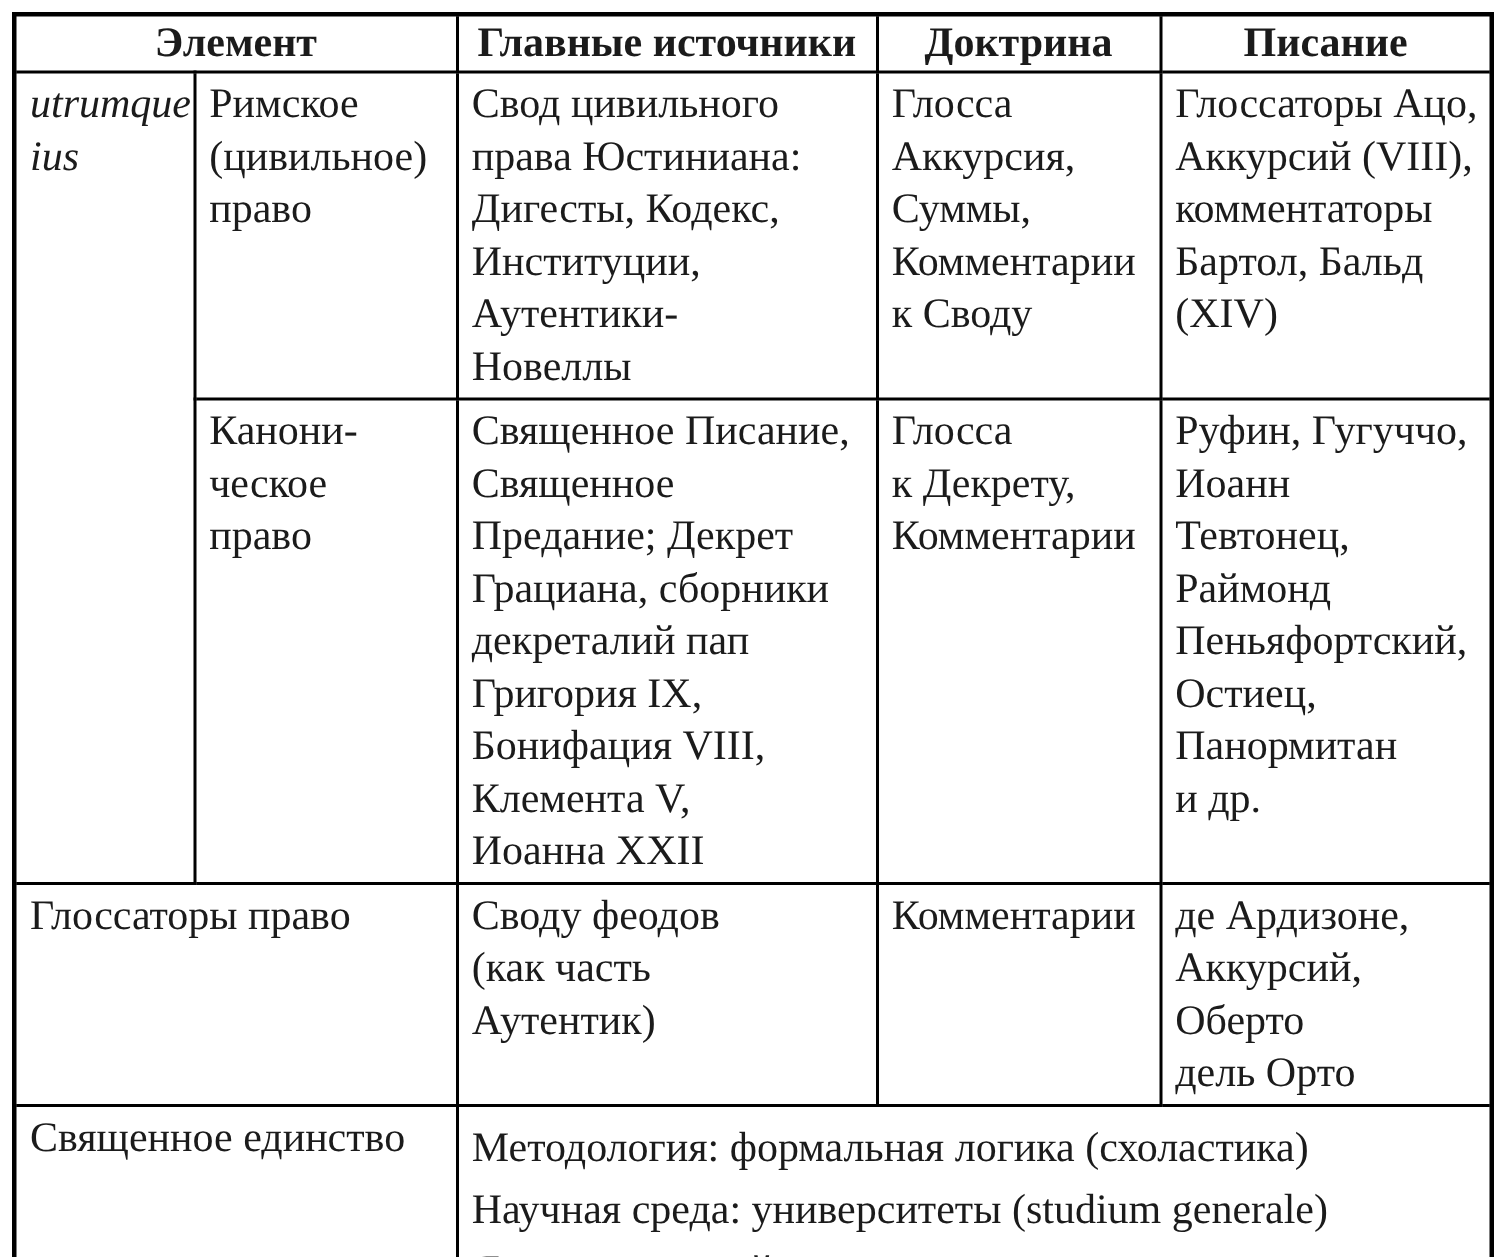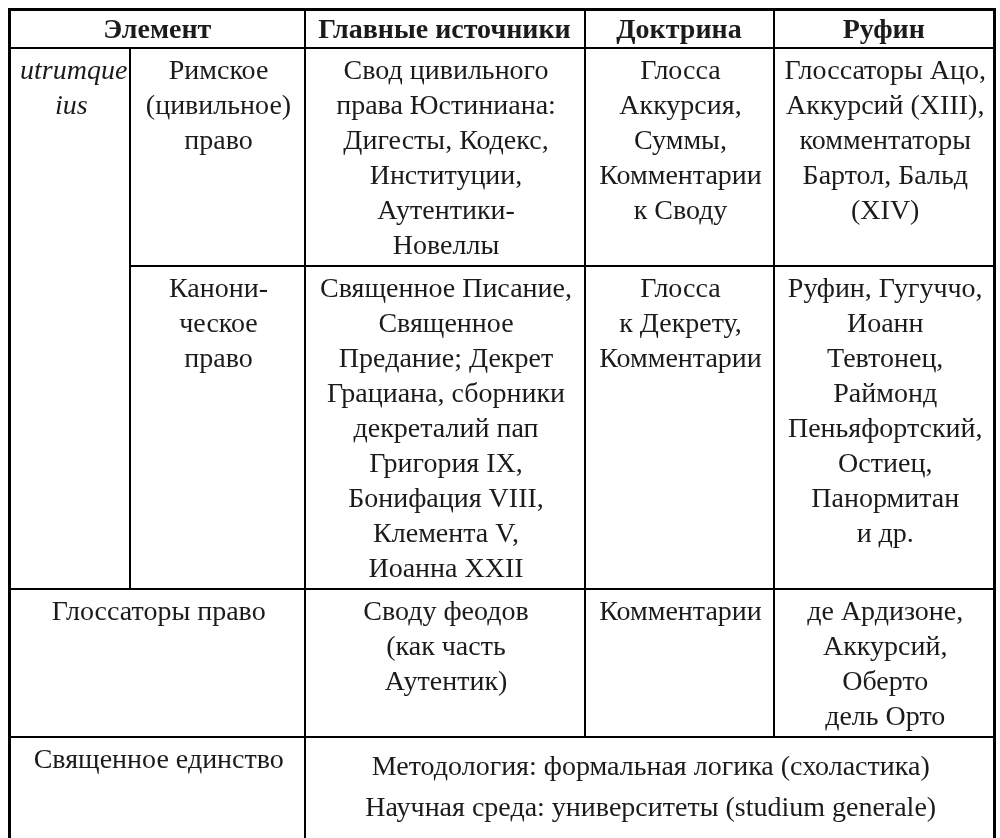--- a/index.html
+++ b/index.html
@@ -25,21 +25,21 @@
     font-family: "Liberation Serif", "DejaVu Serif", serif;
     color: #1b1b1b;
   }
   table.law-table td,
   table.law-table th {
     border: 2px solid #000000;
     vertical-align: top;
     padding: 3px 6px 3px 9px;
     font-size: 28px;
     line-height: 35px;
-    text-align: center;
+    text-align: left;
     overflow: hidden;
   }
   table.law-table {
     border: 3px solid #000000;
   }
   table.law-table th {
     font-weight: bold;
     text-align: center;
     vertical-align: middle;
     padding: 2px 4px;
@@ -81,21 +81,21 @@
       <th colspan="2">
         <span class="cell-text">Элемент</span>
       </th>
       <th>
         <span class="cell-text">Главные источники</span>
       </th>
       <th>
         <span class="cell-text">Доктрина</span>
       </th>
       <th>
-        <span class="cell-text">Руфин</span>
+        <span class="cell-text">Писание</span>
       </th>
     </tr>
 
     <tr class="r-roman">
       <td rowspan="2">
         <span class="cell-text italic-latin">utrumque
 ius</span>
       </td>
       <td>
         <span class="cell-text">Римское
@@ -112,21 +112,21 @@
       </td>
       <td>
         <span class="cell-text">Глосса
 Аккурсия,
 Суммы,
 Комментарии
 к Своду</span>
       </td>
       <td>
         <span class="cell-text">Глоссаторы Ацо,
-Аккурсий (XIII),
+Аккурсий (VIII),
 комментаторы
 Бартол, Бальд
 (XIV)</span>
       </td>
     </tr>
 
     <tr class="r-canon">
       <td>
         <span class="cell-text">Канони-
 ческое

